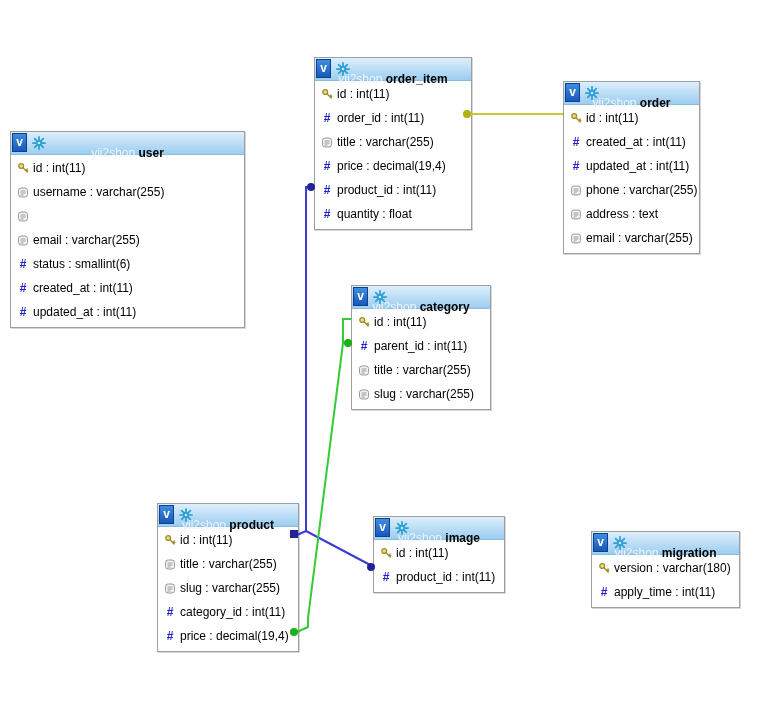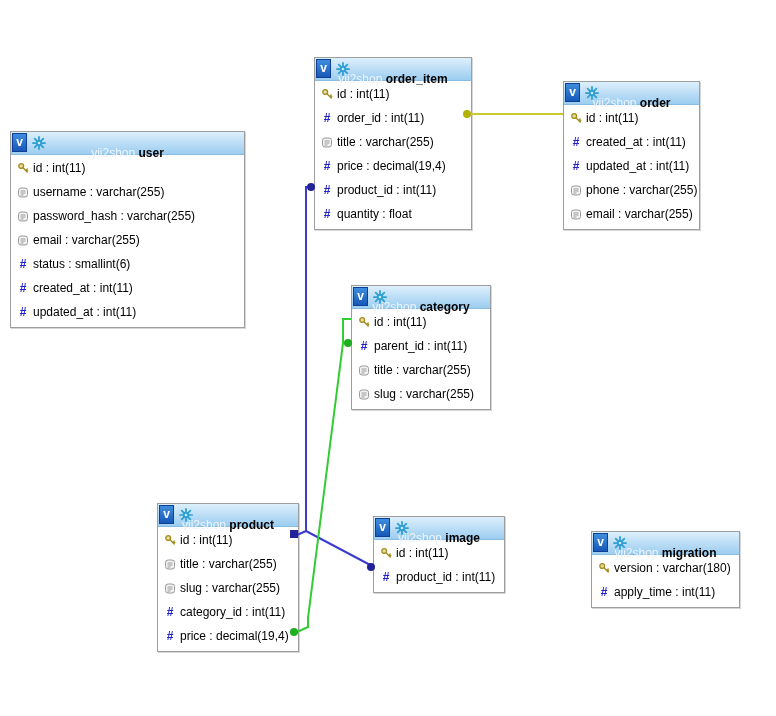--- a/index.html
+++ b/index.html
@@ -114,21 +114,20 @@
   </div>
           <div class="frow">
     <span class="ficon">
               <svg width="12" height="13" viewBox="0 0 12 13">
     <rect x="1.5" y="2" width="9" height="9" rx="2.5" fill="#f2f2f2" stroke="#9a9a9a"></rect>
     <g stroke="#9a9a9a" stroke-width="1">
       <path d="M3.5 5h5M3.5 7h5M3.5 9h3"></path>
     </g>
   </svg>
             </span>
-    <span class="ftext">password_hash : varchar(255)</span>
   </div>
           <div class="frow">
     <span class="ficon">
               <svg width="12" height="13" viewBox="0 0 12 13">
     <rect x="1.5" y="2" width="9" height="9" rx="2.5" fill="#f2f2f2" stroke="#9a9a9a"></rect>
     <g stroke="#9a9a9a" stroke-width="1">
       <path d="M3.5 5h5M3.5 7h5M3.5 9h3"></path>
     </g>
   </svg>
             </span>
@@ -276,20 +275,31 @@
   </div>
           <div class="frow">
     <span class="ficon">
               <svg width="12" height="13" viewBox="0 0 12 13">
     <rect x="1.5" y="2" width="9" height="9" rx="2.5" fill="#f2f2f2" stroke="#9a9a9a"></rect>
     <g stroke="#9a9a9a" stroke-width="1">
       <path d="M3.5 5h5M3.5 7h5M3.5 9h3"></path>
     </g>
   </svg>
             </span>
+    <span class="ftext">address : text</span>
+  </div>
+          <div class="frow">
+    <span class="ficon">
+              <svg width="12" height="13" viewBox="0 0 12 13">
+    <rect x="1.5" y="2" width="9" height="9" rx="2.5" fill="#f2f2f2" stroke="#9a9a9a"></rect>
+    <g stroke="#9a9a9a" stroke-width="1">
+      <path d="M3.5 5h5M3.5 7h5M3.5 9h3"></path>
+    </g>
+  </svg>
+            </span>
     <span class="ftext">email : varchar(255)</span>
   </div>
         </div>
   </div>
       <div class="table" style="left: 351px; top: 285px; width: 138px;">
     <div class="hdr">
       <span class="vbox">v</span>
       <span class="gear">
         <svg width="14" height="14" viewBox="0 0 12 12">
           <g stroke="#2d9fd4" stroke-width="1.5" stroke-linecap="round">

